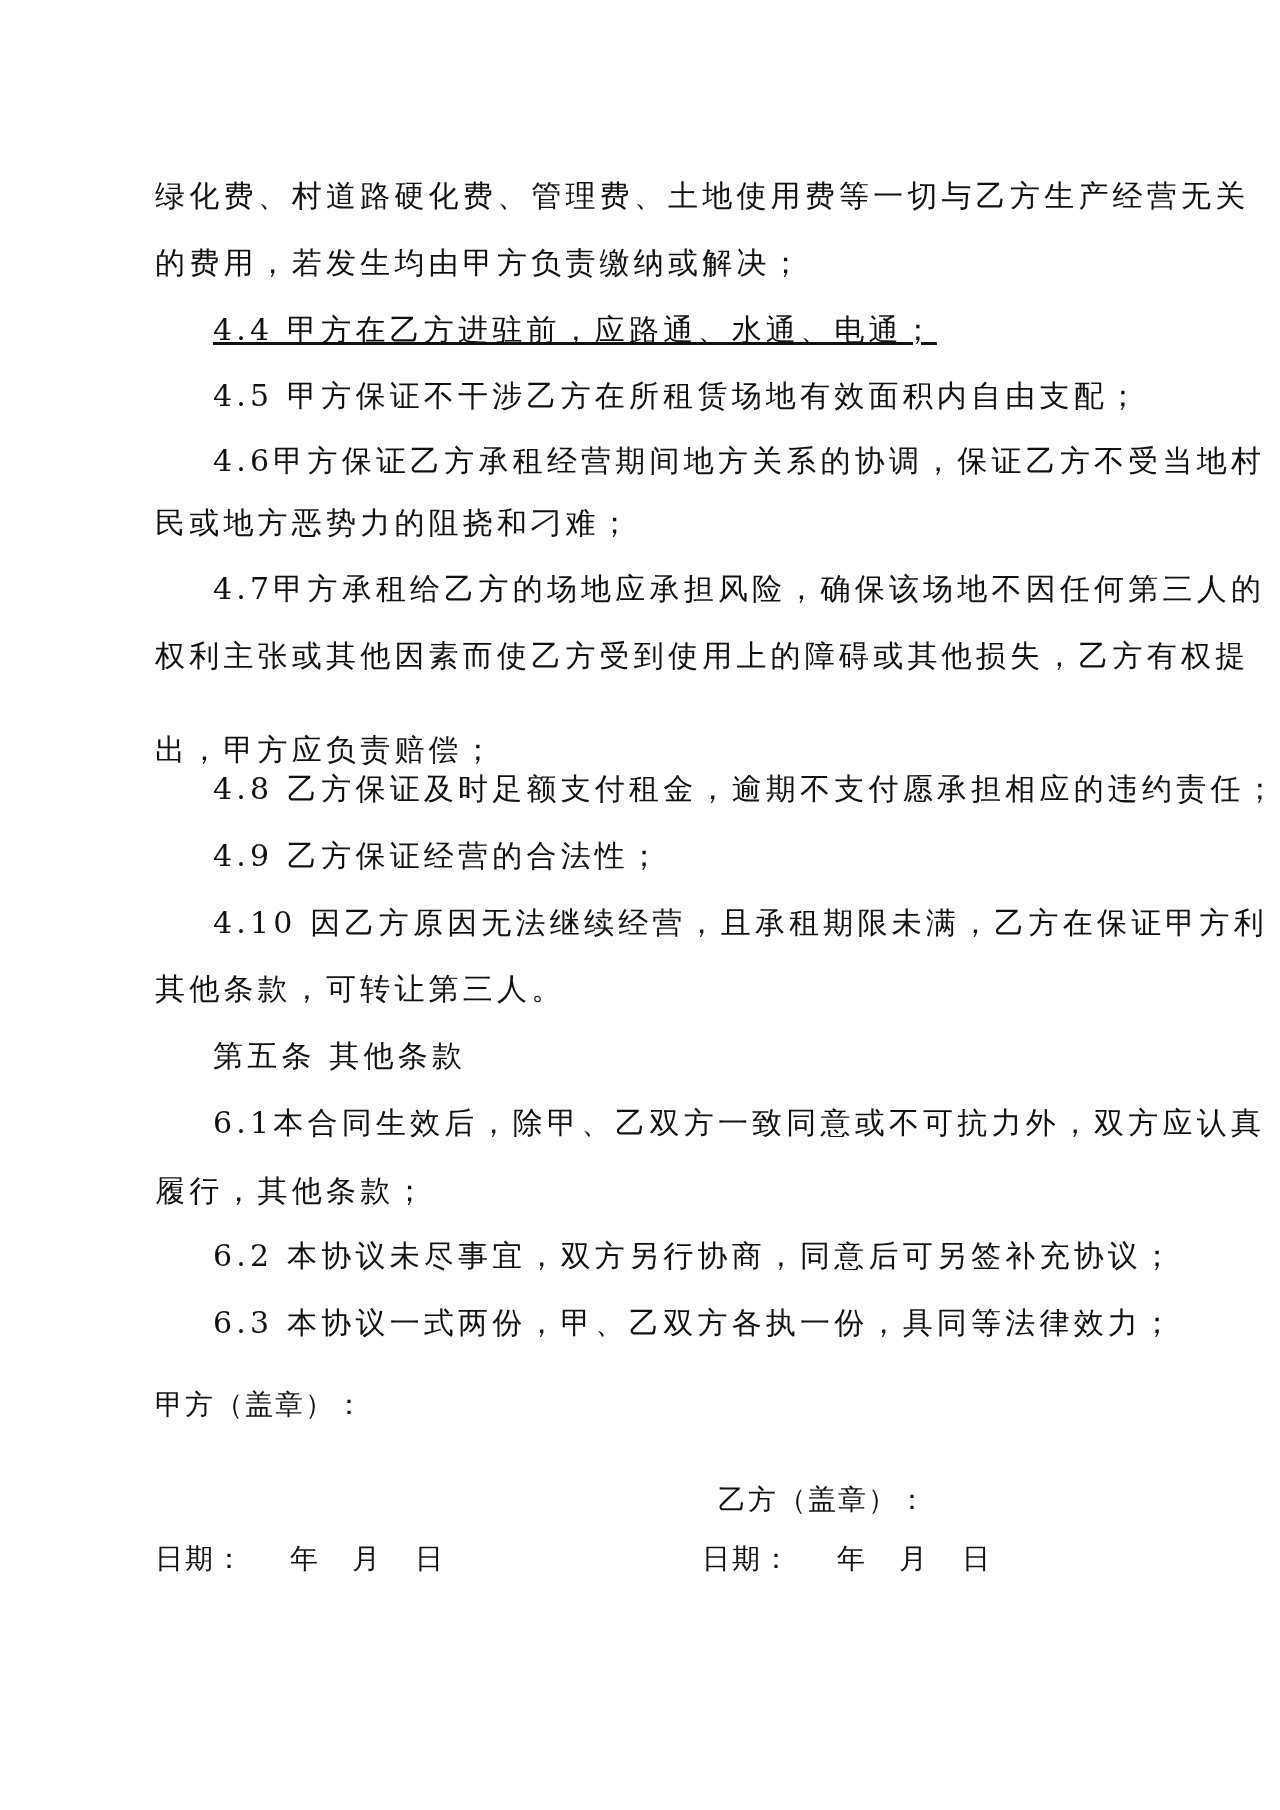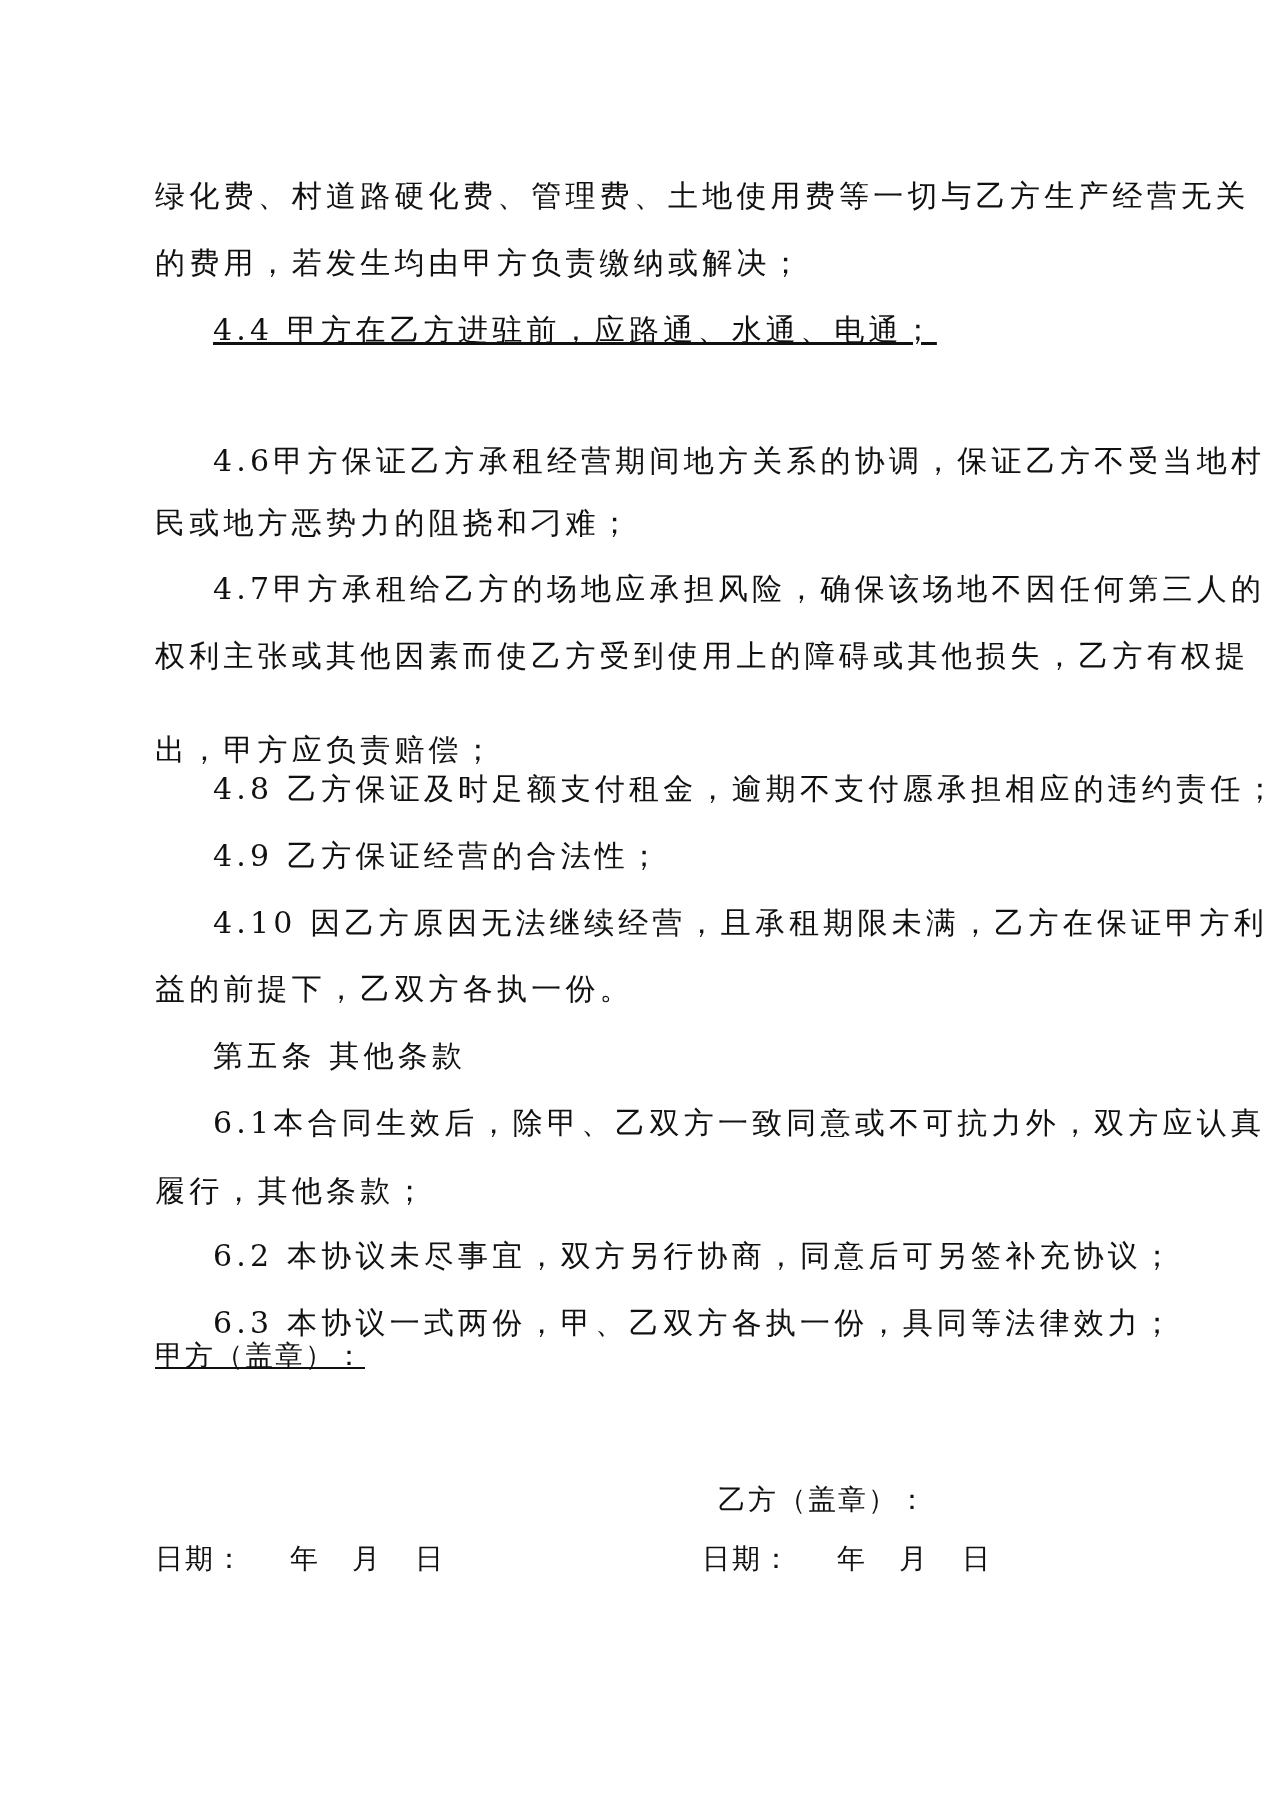--- a/index.html
+++ b/index.html
@@ -49,45 +49,46 @@
 </head>
 <body>
 
 <div class="page">
 
   <div class="line" style="top:178px;">绿化费、村道路硬化费、管理费、土地使用费等一切与乙方生产经营无关</div>
   <div class="line" style="top:245px;">的费用，若发生均由甲方负责缴纳或解决；</div>
 
   <div class="line indent" style="top:312px;text-decoration:underline;">4.4 甲方在乙方进驻前，应路通、水通、电通；</div>
 
+  <div class="line indent" style="top:378px;">4.5 甲方保证不干涉乙方在所租赁场地有效面积内自由支配；</div>
 
   <div class="line indent" style="top:443px;">4.6甲方保证乙方承租经营期间地方关系的协调，保证乙方不受当地村</div>
   <div class="line" style="top:505px;">民或地方恶势力的阻挠和刁难；</div>
 
   <div class="line indent" style="top:571px;">4.7甲方承租给乙方的场地应承担风险，确保该场地不因任何第三人的</div>
   <div class="line" style="top:638px;">权利主张或其他因素而使乙方受到使用上的障碍或其他损失，乙方有权提</div>
   <div class="line" style="top:732px;">出，甲方应负责赔偿；</div>
 
   <div class="line indent" style="top:771px;">4.8 乙方保证及时足额支付租金，逾期不支付愿承担相应的违约责任；</div>
 
   <div class="line indent" style="top:838px;">4.9 乙方保证经营的合法性；</div>
 
   <div class="line indent" style="top:905px;">4.10 因乙方原因无法继续经营，且承租期限未满，乙方在保证甲方利</div>
-  <div class="line" style="top:971px;">益的前提下，乙双方各执一份。</div>
+  <div class="line" style="top:971px;">其他条款，可转让第三人。</div>
 
   <div class="line indent" style="top:1038px;">第五条 其他条款</div>
 
   <div class="line indent" style="top:1105px;">6.1本合同生效后，除甲、乙双方一致同意或不可抗力外，双方应认真</div>
   <div class="line" style="top:1173px;">履行，其他条款；</div>
 
   <div class="line indent" style="top:1238px;">6.2 本协议未尽事宜，双方另行协商，同意后可另签补充协议；</div>
 
   <div class="line indent" style="top:1305px;">6.3 本协议一式两份，甲、乙双方各执一份，具同等法律效力；</div>
 
-  <div class="sig" style="left:155px; top:1338px;text-decoration:underline;">甲方（盖章）：</div>
+  <div class="sig" style="left:155px; top:1387px;">甲方（盖章）：</div>
   <div class="sig" style="left:718px; top:1482px;">乙方（盖章）：</div>
 
   <div class="sig" style="left:155px; top:1541px;">
     <span class="date-part">日期：</span>
     <span class="date-part" style="position:absolute; left:135px;">年</span>
     <span class="date-part" style="position:absolute; left:197px;">月</span>
     <span class="date-part" style="position:absolute; left:260px;">日</span>
   </div>
 
   <div class="sig" style="left:702px; top:1541px;">

